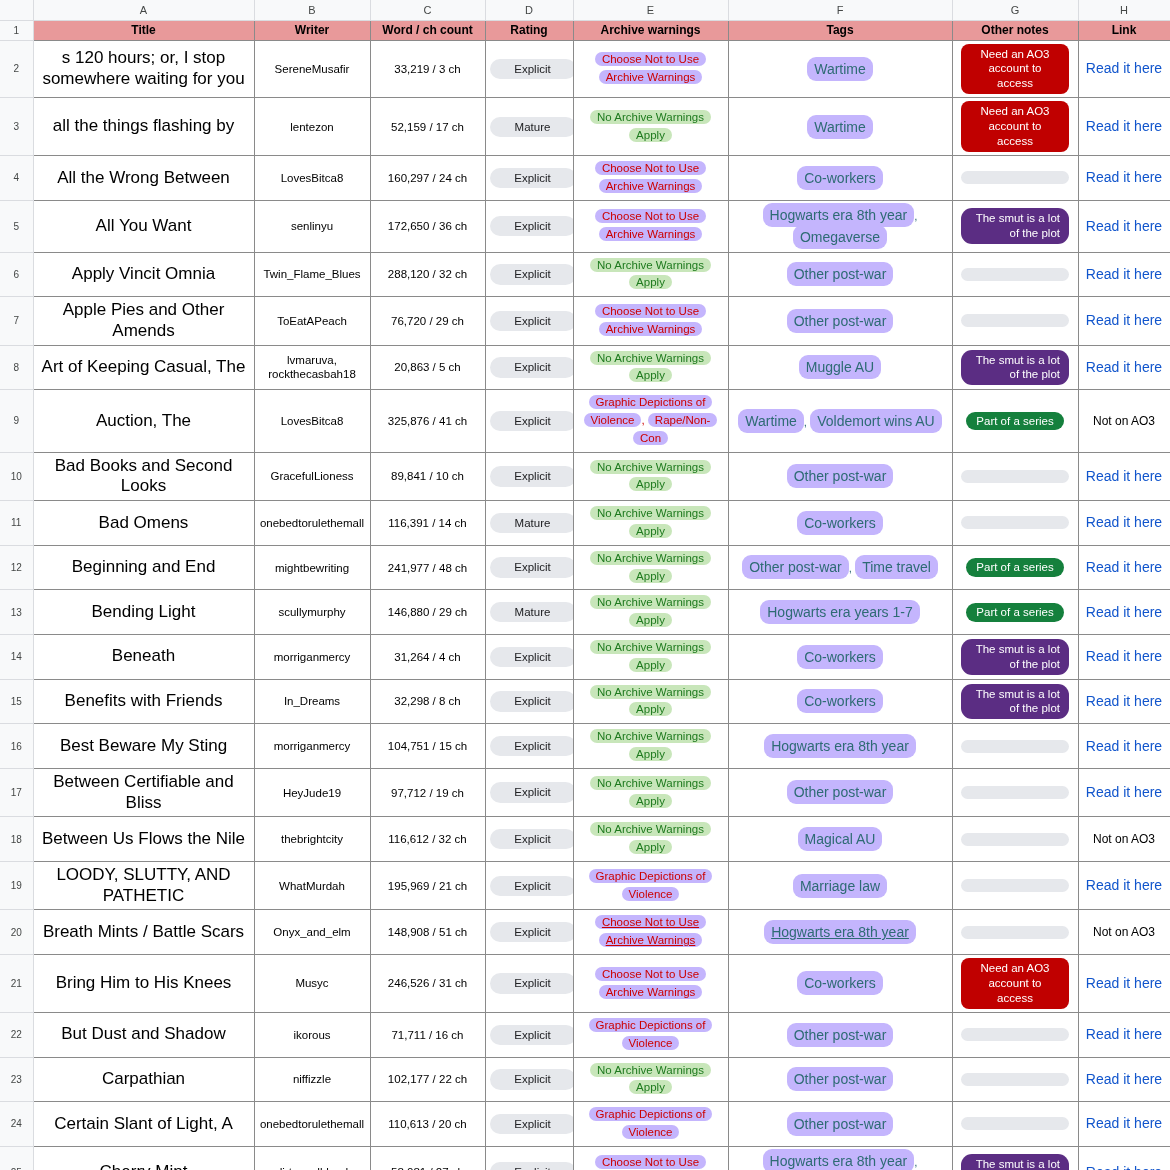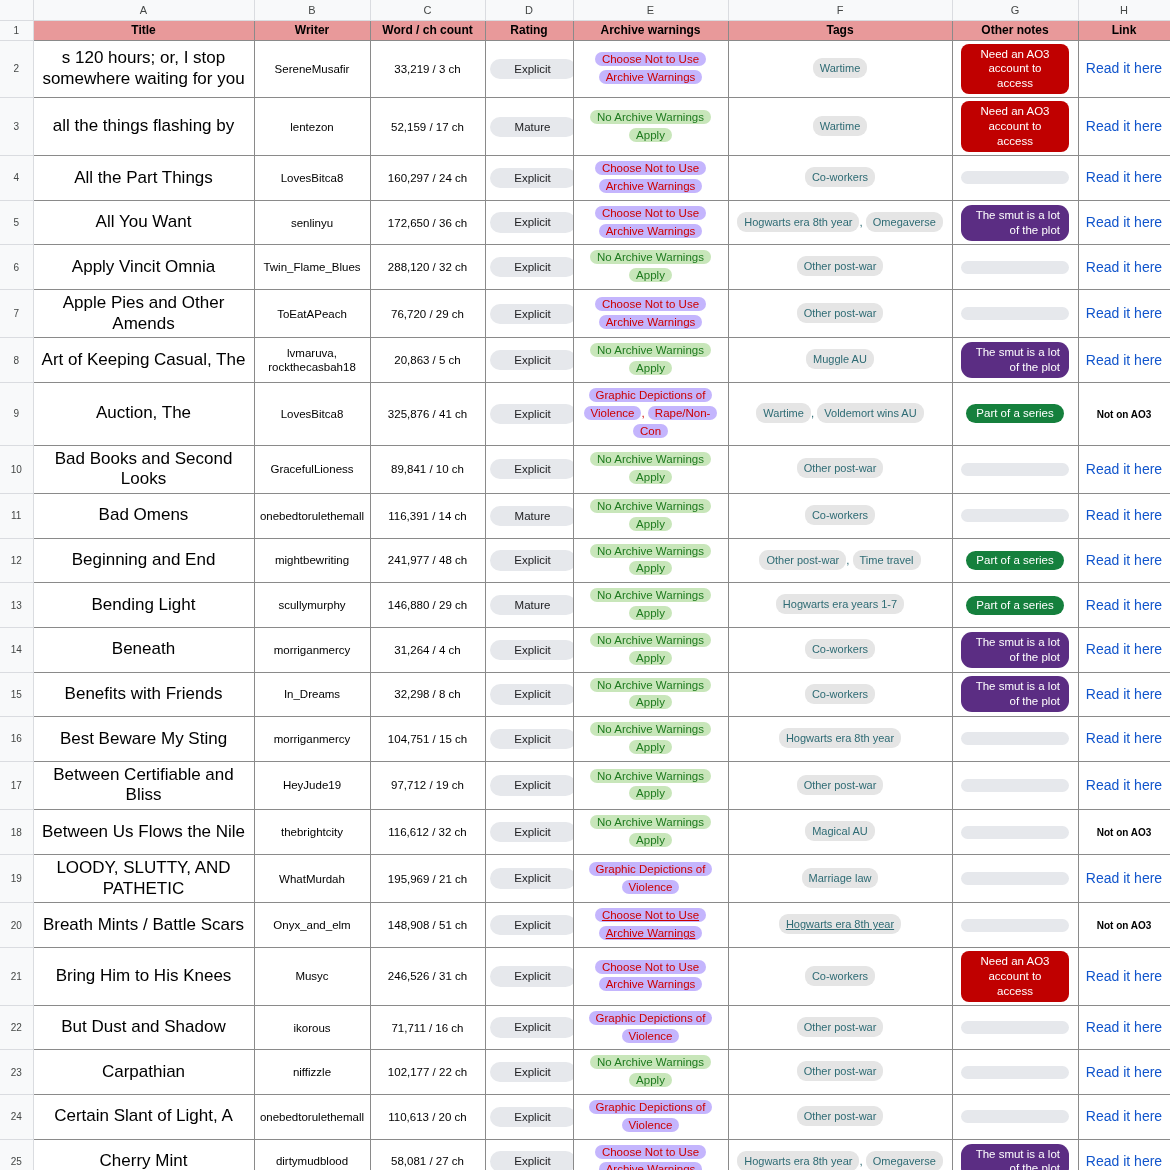--- a/index.html
+++ b/index.html
@@ -109,25 +109,25 @@
   }
   .warn.red  { background: #c4b5fd; color: #cc0000; }
   .warn.green{ background: #c8e6ba; color: #1e7a1e; }
   .warn.u { text-decoration: underline; }
   .warnsep { color: #cc0000; font-size: 11.5px; }
   td.cell.warncell { padding: 4px 6px; }
 
   
   .tag {
     display: inline;
-    background: #e5e5e5;
+    background: #c4b5fd;
     color: #2e6b74;
     border-radius: 9px;
     padding: 4px 7px;
-    font-size: 11px;
+    font-size: 14px;
     line-height: 1.6;
     box-decoration-break: clone;
     -webkit-box-decoration-break: clone;
   }
   .tag.u { text-decoration: underline; }
   .tagsep { color: #2e6b74; font-size: 11.5px; }
 
   
   .note {
     display: inline-block;
@@ -143,22 +143,22 @@
   .note.empty  { background: #e6e8ec; color: transparent; display:block; width:108px; height:13px; border-radius:9px; margin:0 auto; }
 
   
   .lnk {
     color: #1155cc;
     font-size: 14px;
     cursor: pointer;
   }
   .notao3 {
     color: #000000;
-    font-weight: bold;
-    font-size: 10px;
+    font-weight: normal;
+    font-size: 12px;
   }
   td.cell.titlecell { font-size: 17px; }
 </style>
 </head>
 <body>
 
 <div id="sheet">
   <table class="grid">
     <colgroup>
       <col class="cN">
@@ -213,21 +213,21 @@
           <td class="cell">lentezon</td>
           <td class="cell">52,159 / 17 ch</td>
           <td class="cell"><span class="pill-rating">Mature</span></td>
           <td class="cell warncell"><span class="warn green">No Archive Warnings Apply</span></td>
           <td class="cell"><span class="tag">Wartime</span></td>
           <td class="cell"><span class="note ao3">Need an AO3 account to access</span></td>
           <td class="cell"><a class="lnk">Read it here</a></td>
         </tr>
         <tr style="height: 32px;">
           <td class="rownum">4</td>
-          <td class="cell titlecell">All the Part Things</td>
+          <td class="cell titlecell">All the Wrong Between</td>
           <td class="cell">LovesBitca8</td>
           <td class="cell">160,297 / 24 ch</td>
           <td class="cell"><span class="pill-rating">Explicit</span></td>
           <td class="cell warncell"><span class="warn red">Choose Not to Use Archive Warnings</span></td>
           <td class="cell"><span class="tag">Co-workers</span></td>
           <td class="cell">
             <span class="note empty"></span>
           </td>
           <td class="cell"><a class="lnk">Read it here</a></td>
         </tr>

